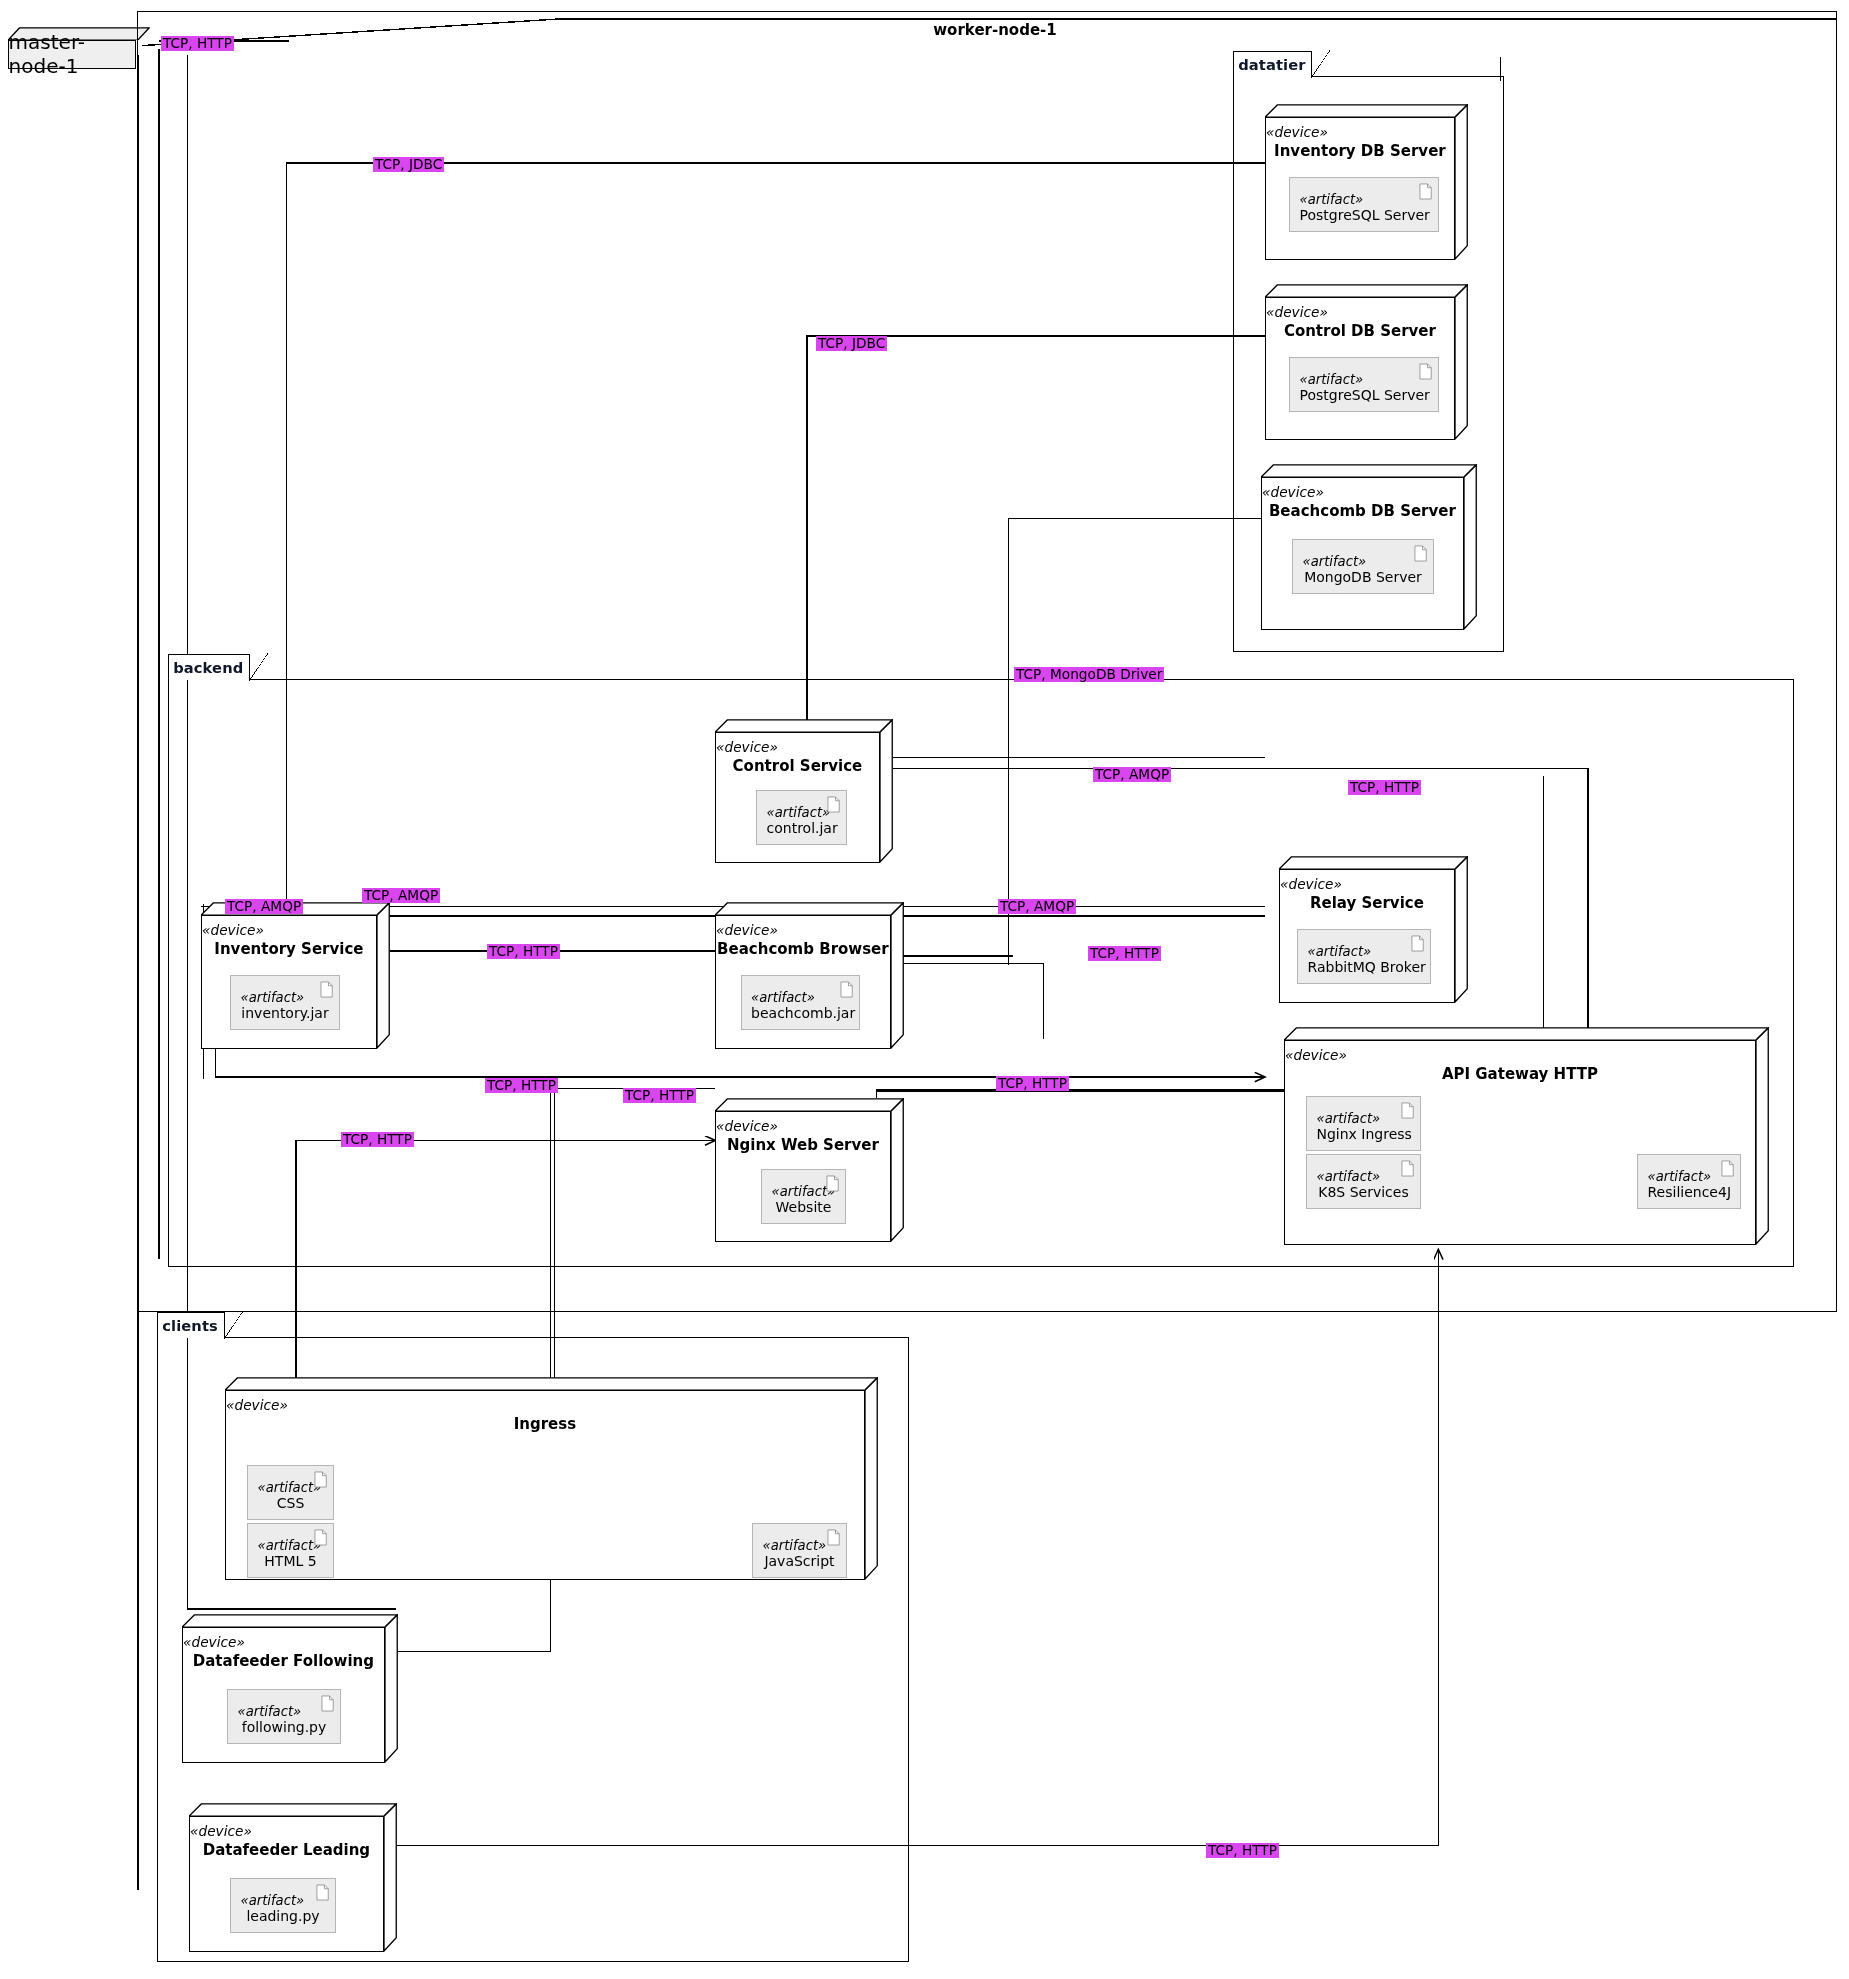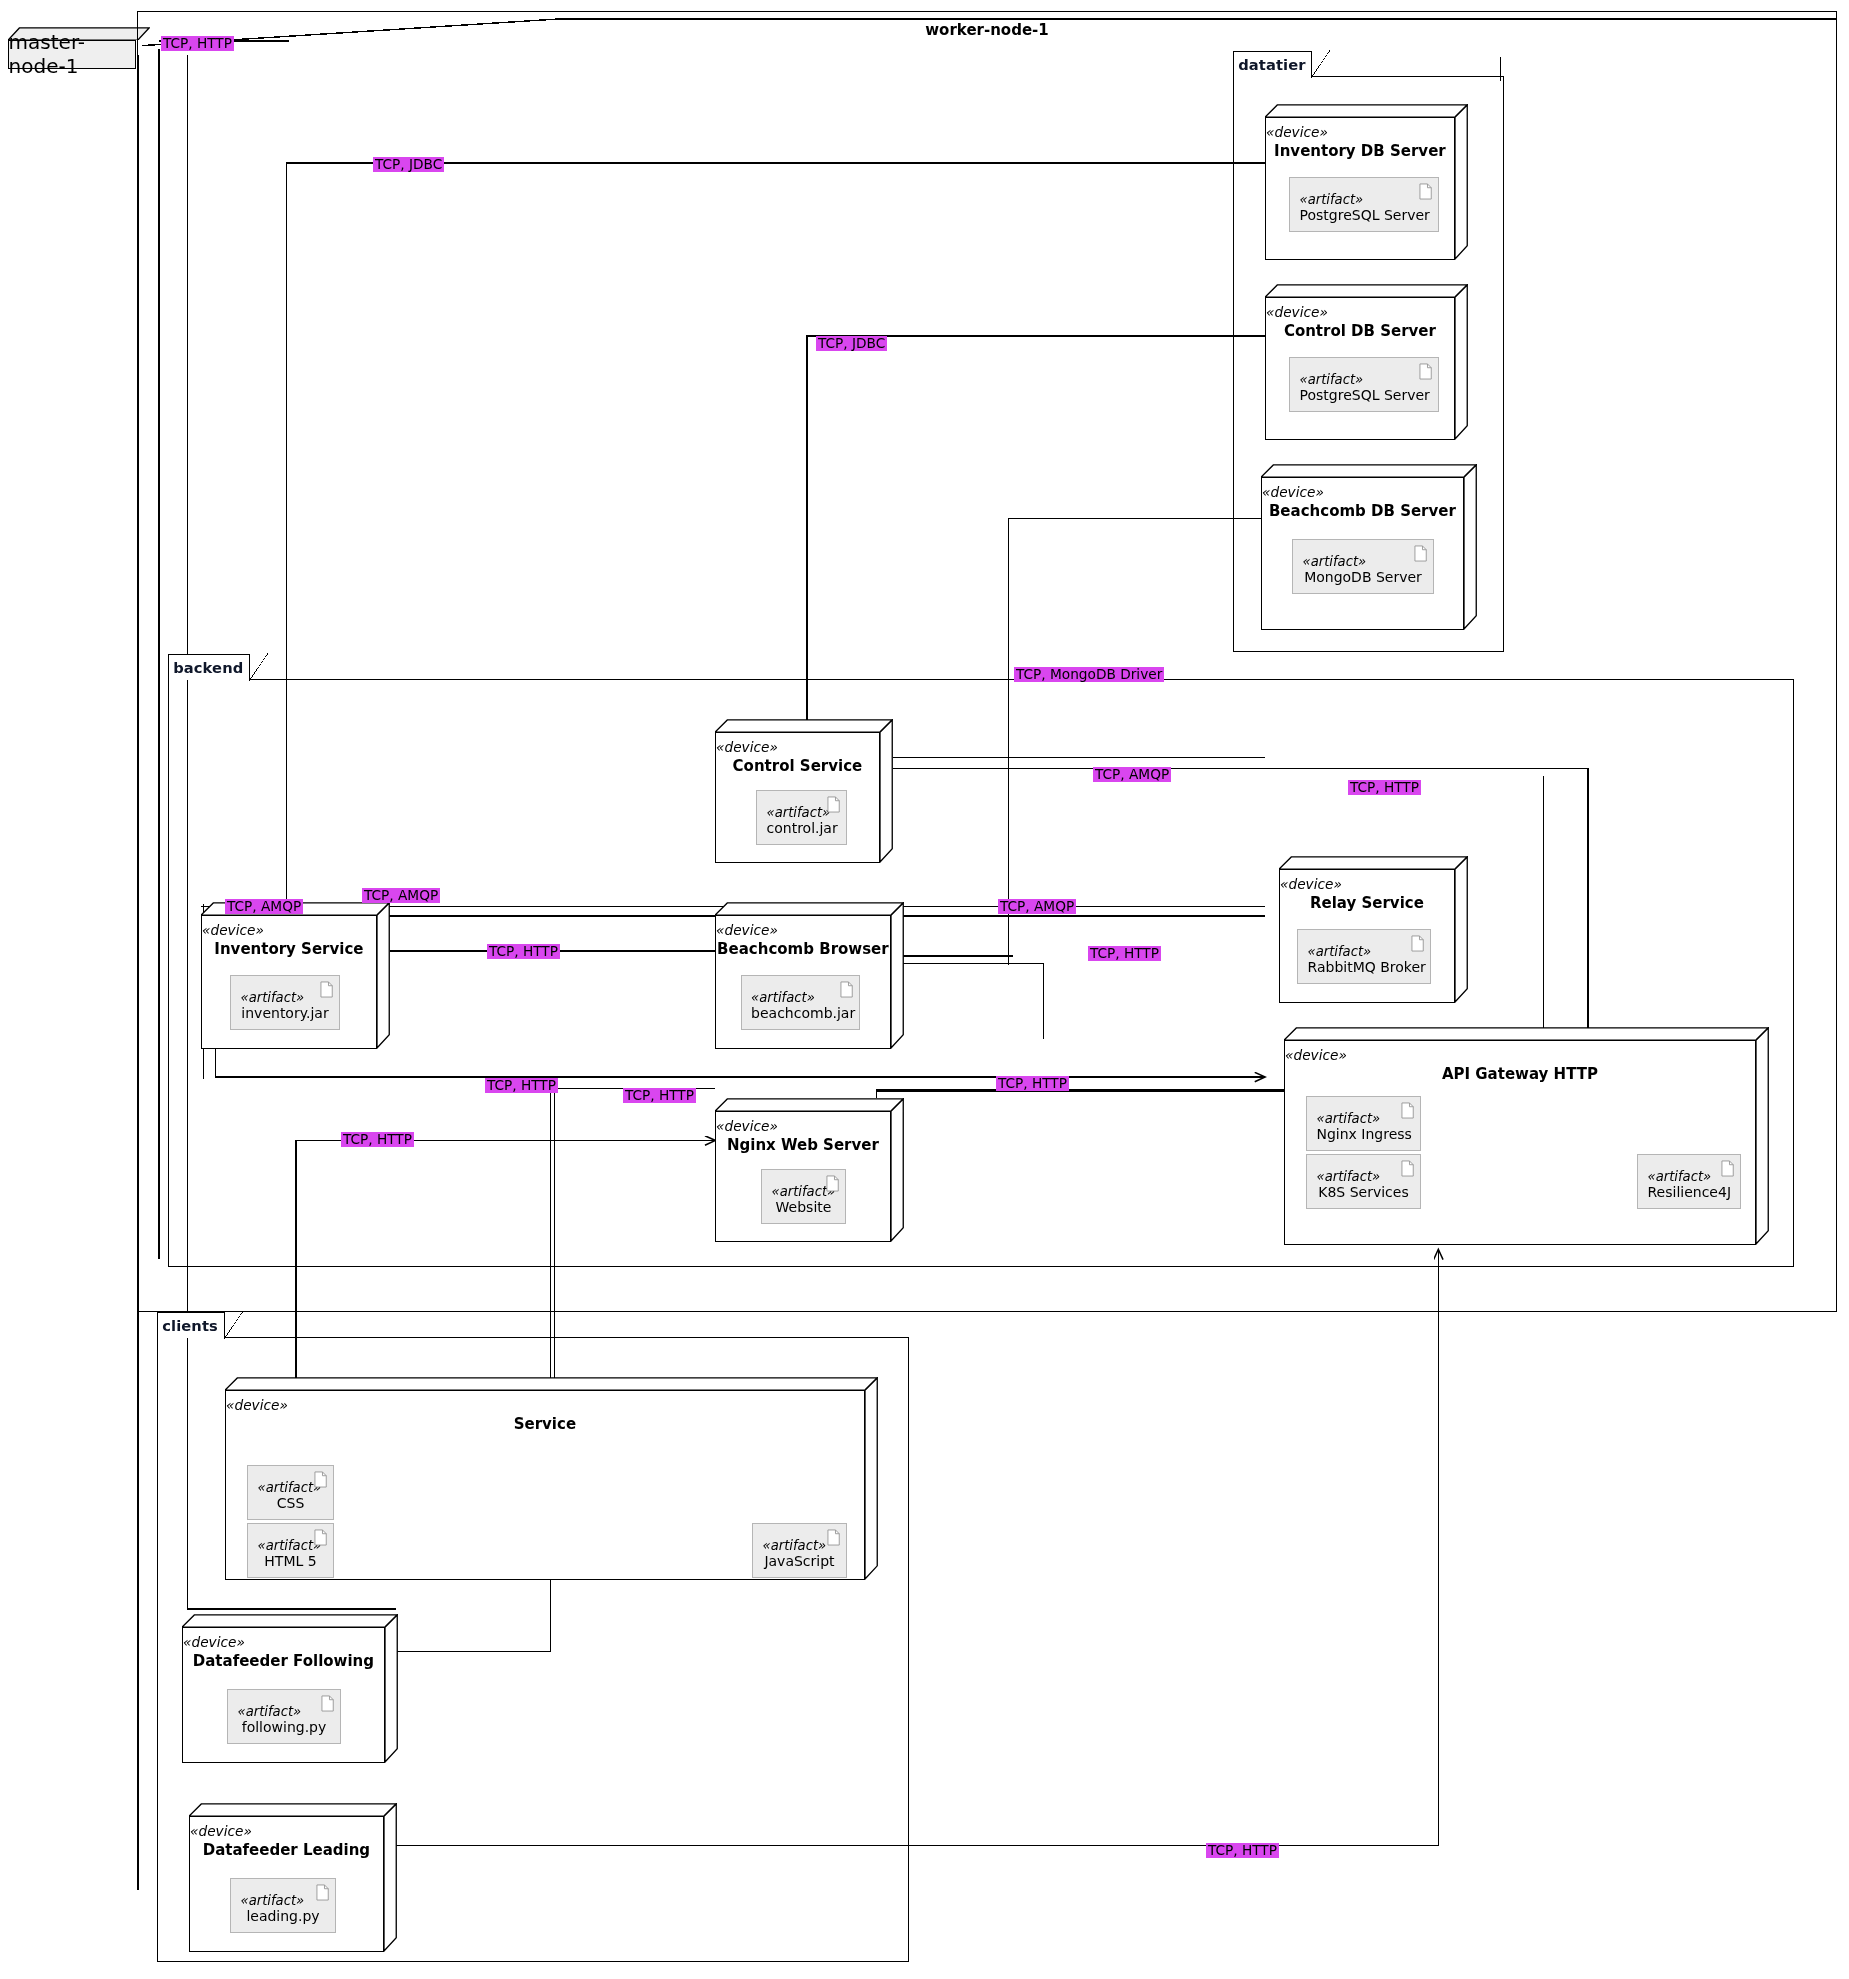--- a/index.html
+++ b/index.html
@@ -64,21 +64,21 @@
   
   .frame {
     position: absolute;
     border: 1.5px solid #000;
     box-sizing: border-box;
     background: transparent;
   }
   .frame-title {
     position: absolute;
     top: 9.5px;
-    left: 0;
+    left: 8px;
     width: 100%;
     text-align: center;
     font-size: 15px;
     font-weight: bold;
     color: #000;
   }
 
   
   .node {
     position: absolute;
@@ -472,21 +472,21 @@
 
   <div class="node" style="left:225px; top:1377px; width:653px; height:203px;">
     <svg class="depth-top" viewBox="0 0 690 14" preserveAspectRatio="none">
       <path d="M0,14 L13,1 L689,1 L676,14 Z" fill="#fff" stroke="#000" stroke-width="1.4"></path>
     </svg>
     <svg style="position:absolute;right:0;top:0;width:13.2px;height:203px;" viewBox="0 0 14 215" preserveAspectRatio="none">
       <path d="M0,14 L13,1 L13,200 L0,214 Z" fill="#fff" stroke="#000" stroke-width="1.4"></path>
     </svg>
     <div class="body">
       <span class="stereo">«device»</span>
-      <span class="nodename">Service</span>
+      <span class="nodename">Ingress</span>
       <div class="artifact" style="left:21px; top:74px; width:87px;">
         <svg class="doc-icon" viewBox="0 0 14 18">
           <path d="M1,1 L9,1 L13,5 L13,17 L1,17 Z" fill="#fff" stroke="#999" stroke-width="1"></path>
           <path d="M9,1 L9,5 L13,5" fill="none" stroke="#999" stroke-width="1"></path>
         </svg>
         <span class="stereo">«artifact»</span>
         <span class="aname">CSS</span>
       </div>
       <div class="artifact" style="left:21px; top:132px; width:87px;">
         <svg class="doc-icon" viewBox="0 0 14 18">

